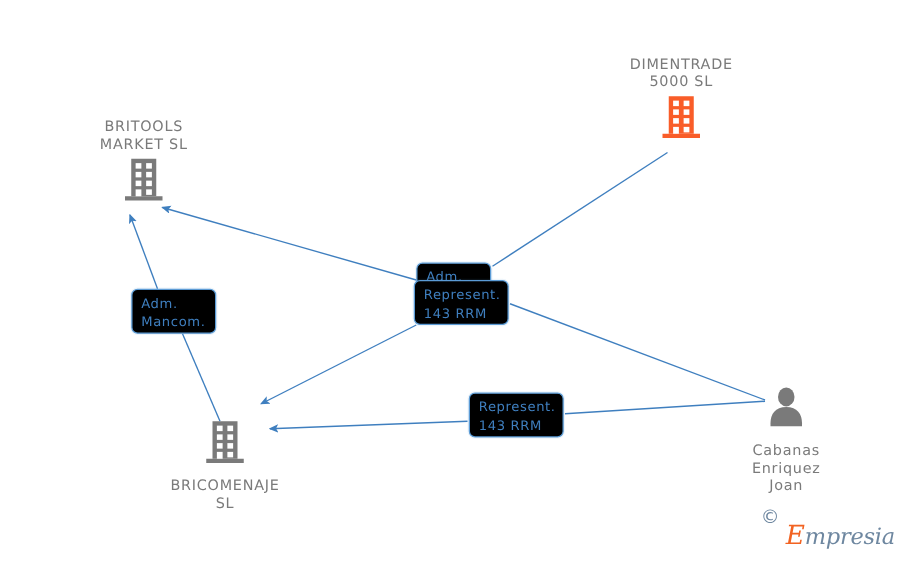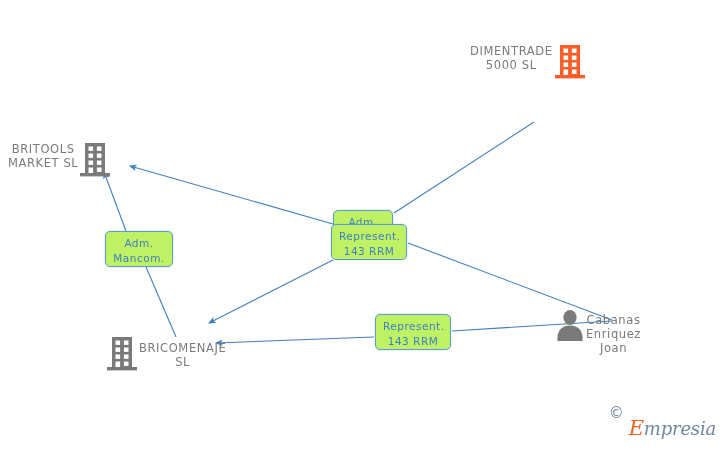--- a/index.html
+++ b/index.html
@@ -23,21 +23,22 @@
     left: 0;
     top: 0;
     width: 728px;
     height: 450px;
   }
 
   
   .node {
     position: absolute;
     display: flex;
-    flex-direction: row;
+    flex-direction: column;
+    align-items: center;
     width: 150px;
     z-index: 3;
   }
   .node .label {
     font-size: 11.5px;
     line-height: 14px;
     color: #7a7a7a;
     letter-spacing: 0.6px;
     text-align: center;
     white-space: pre-line;
@@ -47,26 +48,26 @@
   }
   .node.label-top .label  { margin-bottom: 4px; }
   .node.label-bottom .label { margin-top: 5px; }
 
   
   .relbox {
     position: absolute;
     box-sizing: border-box;
     border: 1px solid #5b9bd5;
     border-radius: 5px;
-    background: #bef264;
+    background: #000000;
     color: #3f7fbf;
     font-size: 10.5px;
     line-height: 15px;
     letter-spacing: 0.5px;
-    text-align: center;
+    text-align: left;
     padding: 4px 7px 5px 7px;
     white-space: pre-line;
     box-shadow: 0 0 0 1px rgba(91,155,213,0.10);
   }
 
   
   #watermark {
     position: absolute;
     right: 12px;
     bottom: 10px;
@@ -138,21 +139,21 @@
         <rect x="10.5" y="11.5" width="4.6" height="4.4" fill="#ffffff"></rect>
         <rect x="18.9" y="11.5" width="4.6" height="4.4" fill="#ffffff"></rect>
         <rect x="10.5" y="18.5" width="4.6" height="4.4" fill="#ffffff"></rect>
         <rect x="18.9" y="18.5" width="4.6" height="4.4" fill="#ffffff"></rect>
         <rect x="10.5" y="25.5" width="4.6" height="5.5" fill="#ffffff"></rect>
         <rect x="18.9" y="25.5" width="4.6" height="4.4" fill="#ffffff"></rect>
       </svg>
     </span>
   </div>
 
-  <div class="node label-top" style="left:8px; top:94px;margin-top:48px;">
+  <div class="node label-top" style="left:40px; top:94px;">
     <div class="label">BRITOOLS
 MARKET  SL</div>
     <span class="icon">
       <svg width="34" height="36" viewBox="0 0 34 36" xmlns="http://www.w3.org/2000/svg">
         <rect x="7" y="1" width="20" height="30" fill="#7a7a7a"></rect>
         <rect x="2" y="31" width="30" height="3.4" fill="#7a7a7a"></rect>
         <rect x="10.5" y="4.5" width="4.6" height="4.4" fill="#ffffff"></rect>
         <rect x="18.9" y="4.5" width="4.6" height="4.4" fill="#ffffff"></rect>
         <rect x="10.5" y="11.5" width="4.6" height="4.4" fill="#ffffff"></rect>
         <rect x="18.9" y="11.5" width="4.6" height="4.4" fill="#ffffff"></rect>

